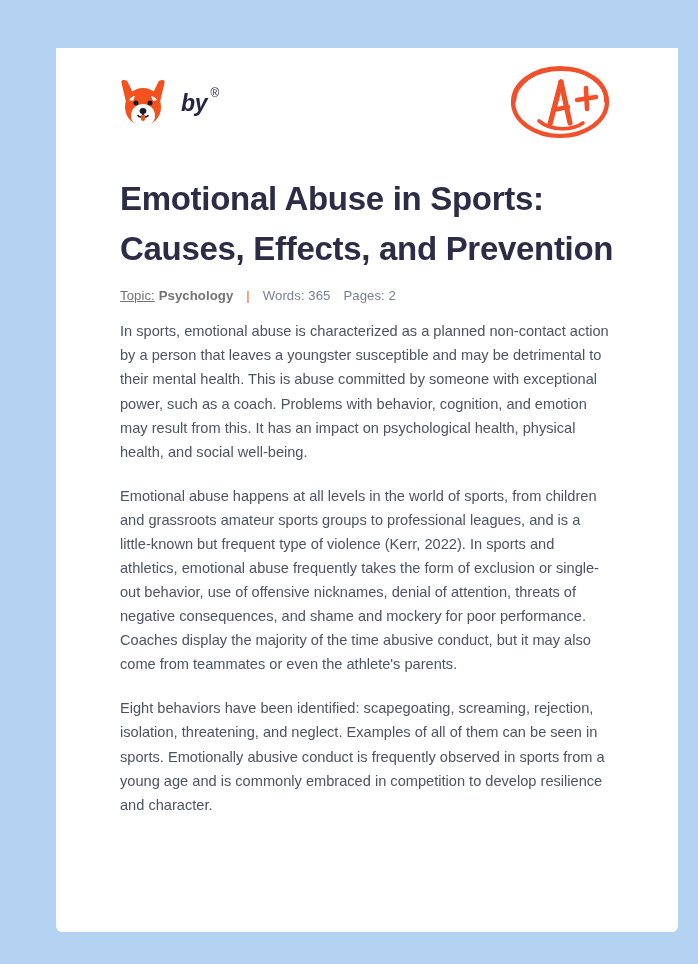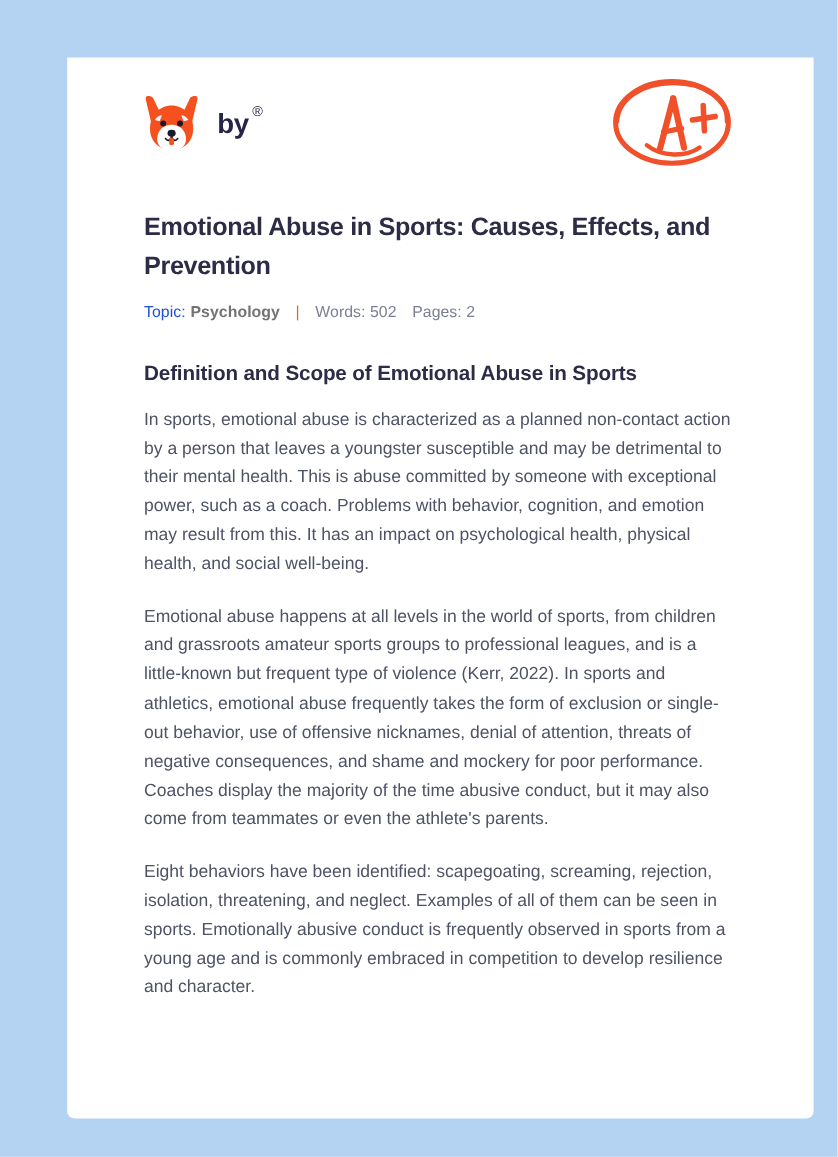--- a/index.html
+++ b/index.html
@@ -36,20 +36,21 @@
     align-items: center;
     justify-content: space-between;
     height: 104px;
     padding-top: 6px;
   }
 
   .brand {
     display: flex;
     align-items: center;
     gap: 15px;
+    font-style: italic;
   }
 
   .corgi-logo {
     width: 46px;
     height: 50px;
     display: block;
     flex: 0 0 auto;
   }
 
   .brand-wordmark {
@@ -73,37 +74,37 @@
 
   .grade-badge {
     width: 108px;
     height: 84px;
     flex: 0 0 auto;
   }
 
   
   .doc-title {
     color: #2d2c47;
-    font-size: 21px;
+    font-size: 33px;
     font-weight: bold;
     line-height: 1.52;
     letter-spacing: -0.3px;
     margin-top: 22px;
   }
 
   .doc-meta {
     margin-top: 14px;
     font-size: 13.2px;
     color: #7a7f92;
     display: flex;
     align-items: center;
     white-space: nowrap;
     letter-spacing: 0.05px;
   }
-  .doc-meta .meta-label { color: #1d4ed8; }
+  .doc-meta .meta-label { color: #737373; text-decoration: underline; }
   .doc-meta .meta-topic-value {
     color: #737373;
     font-weight: bold;
     margin-left: 4px;
   }
   .doc-meta .meta-sep {
     color: #f0601f;
     margin: 0 13px;
   }
   .doc-meta .meta-words { margin-right: 13px; }
@@ -178,24 +179,23 @@
         <path d="M33 60 C45 70 66 70 77 62" fill="none" stroke="#f0502a" stroke-width="3.6" stroke-linecap="round"></path>
       </svg>
     </div>
 
     <h1 class="doc-title">Emotional Abuse in Sports: Causes, Effects, and Prevention</h1>
 
     <div class="doc-meta">
       <span class="meta-label">Topic:</span>
       <span class="meta-topic-value">Psychology</span>
       <span class="meta-sep">|</span>
-      <span class="meta-words">Words: 502</span>
+      <span class="meta-words">Words: 365</span>
       <span class="meta-pages">Pages: 2</span>
     </div>
 
-    <h2 class="section-heading">Definition and Scope of Emotional Abuse in Sports</h2>
     <p class="body-para">In sports, emotional abuse is characterized as a planned non-contact action by a person that leaves a youngster susceptible and may be detrimental to their mental health. This is abuse committed by someone with exceptional power, such as a coach. Problems with behavior, cognition, and emotion may result from this. It has an impact on psychological health, physical health, and social well-being.</p>
 
     <p class="body-para">Emotional abuse happens at all levels in the world of sports, from children and grassroots amateur sports groups to professional leagues, and is a little-known but frequent type of violence (Kerr, 2022). In sports and athletics, emotional abuse frequently takes the form of exclusion or single-out behavior, use of offensive nicknames, denial of attention, threats of negative consequences, and shame and mockery for poor performance. Coaches display the majority of the time abusive conduct, but it may also come from teammates or even the athlete's parents.</p>
     <p class="body-para">Eight behaviors have been identified: scapegoating, screaming, rejection, isolation, threatening, and neglect. Examples of all of them can be seen in sports. Emotionally abusive conduct is frequently observed in sports from a young age and is commonly embraced in competition to develop resilience and character.</p>
 
   </div>
 </div>
 
 </body></html>

